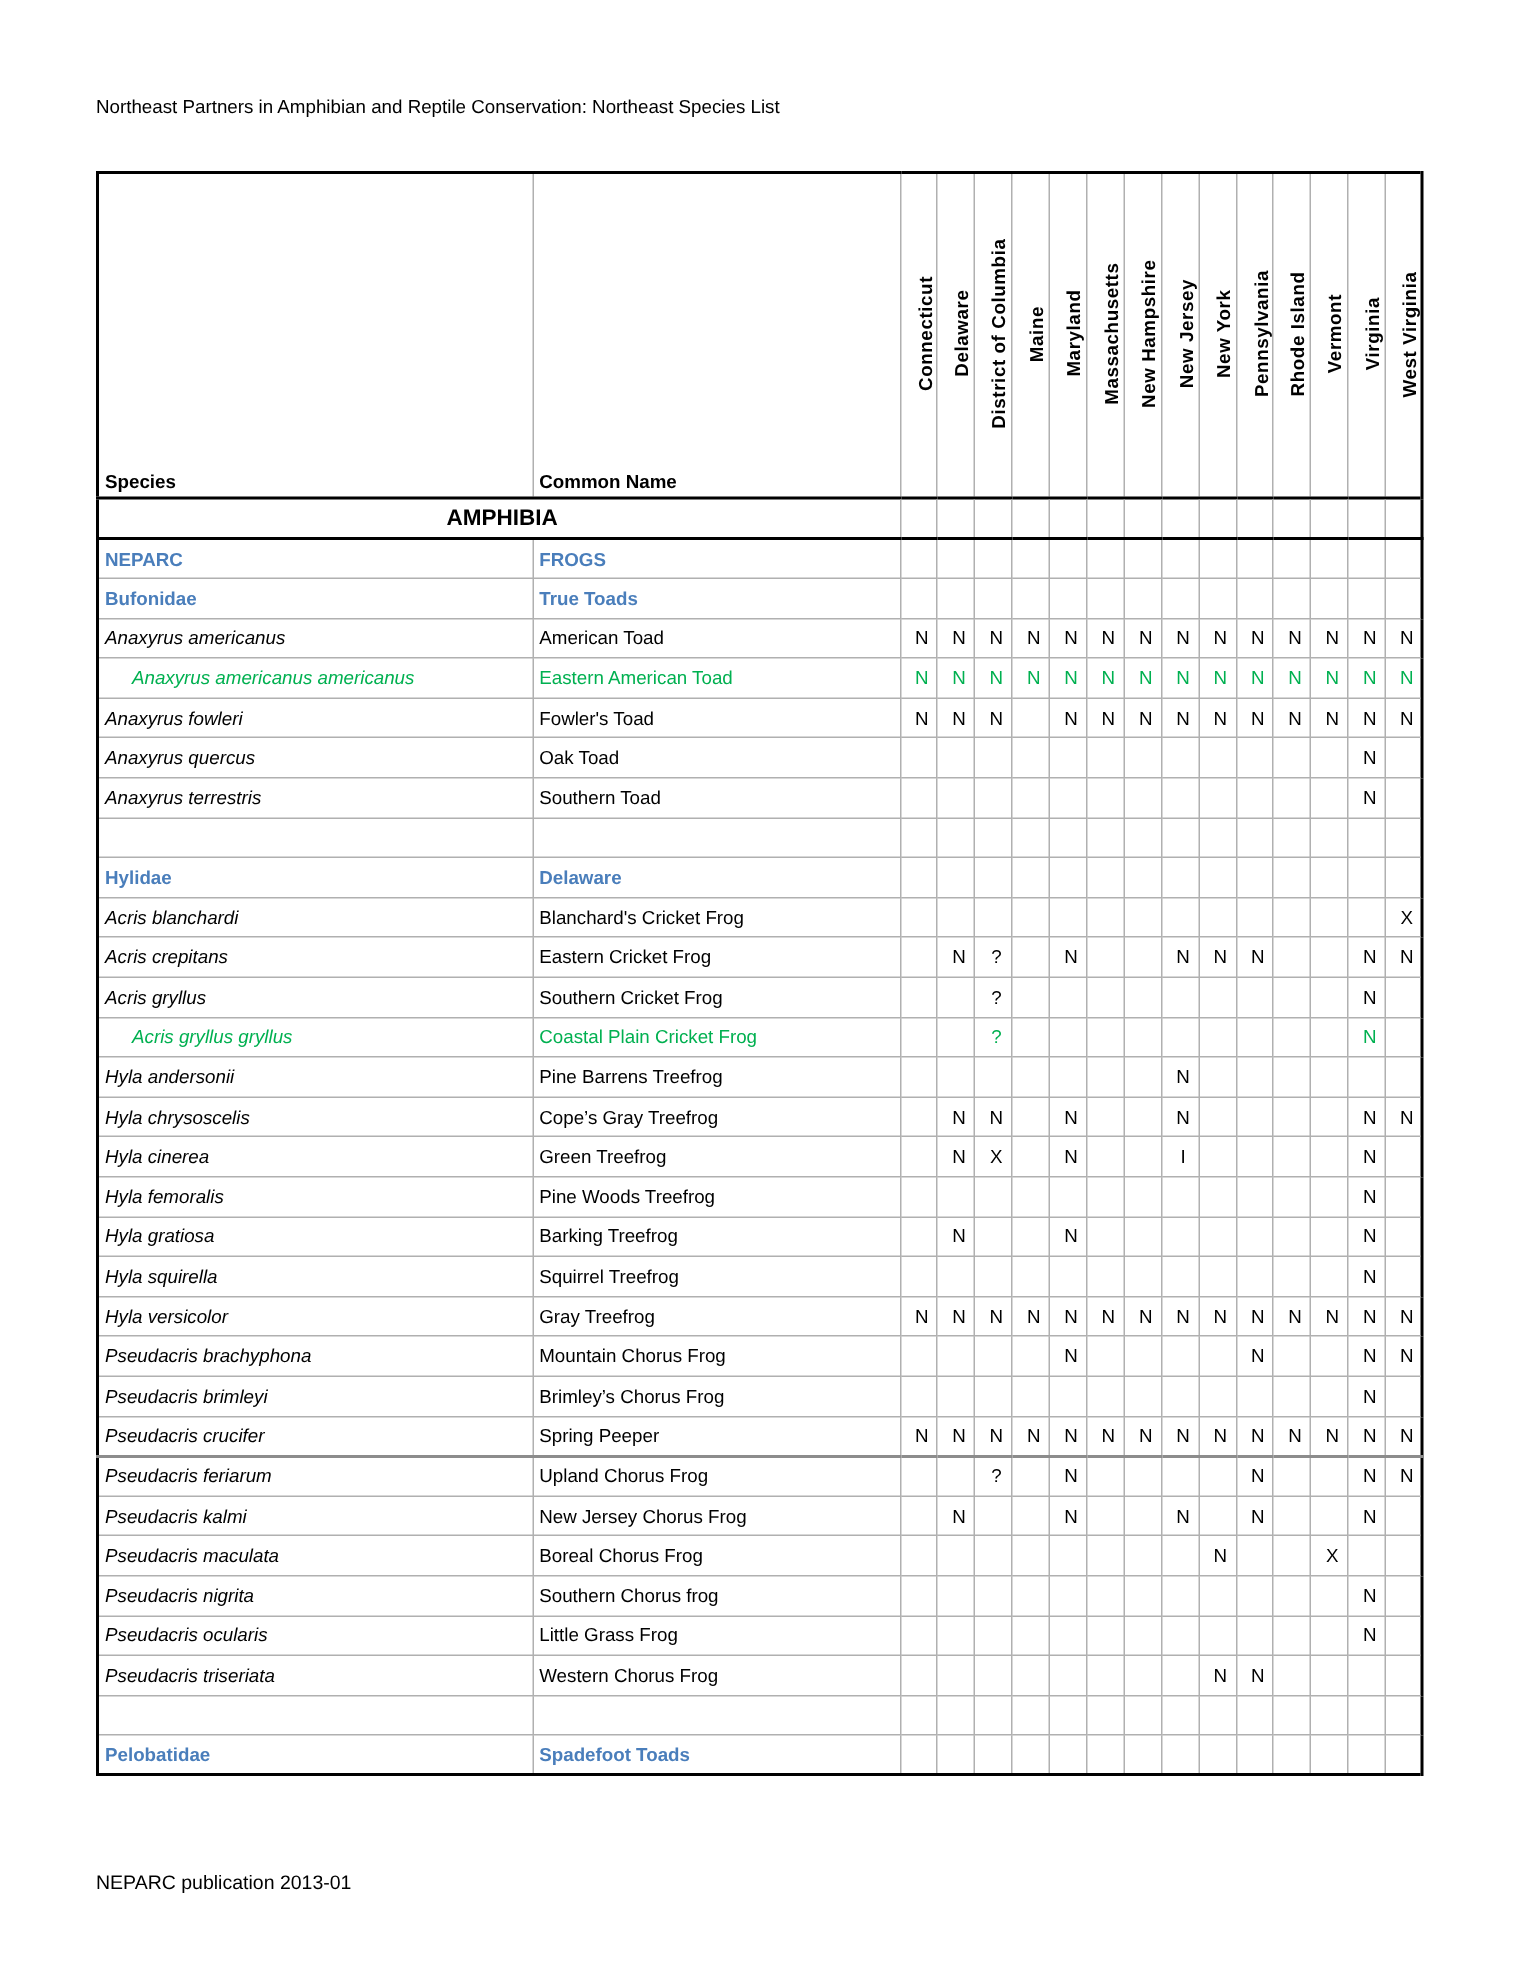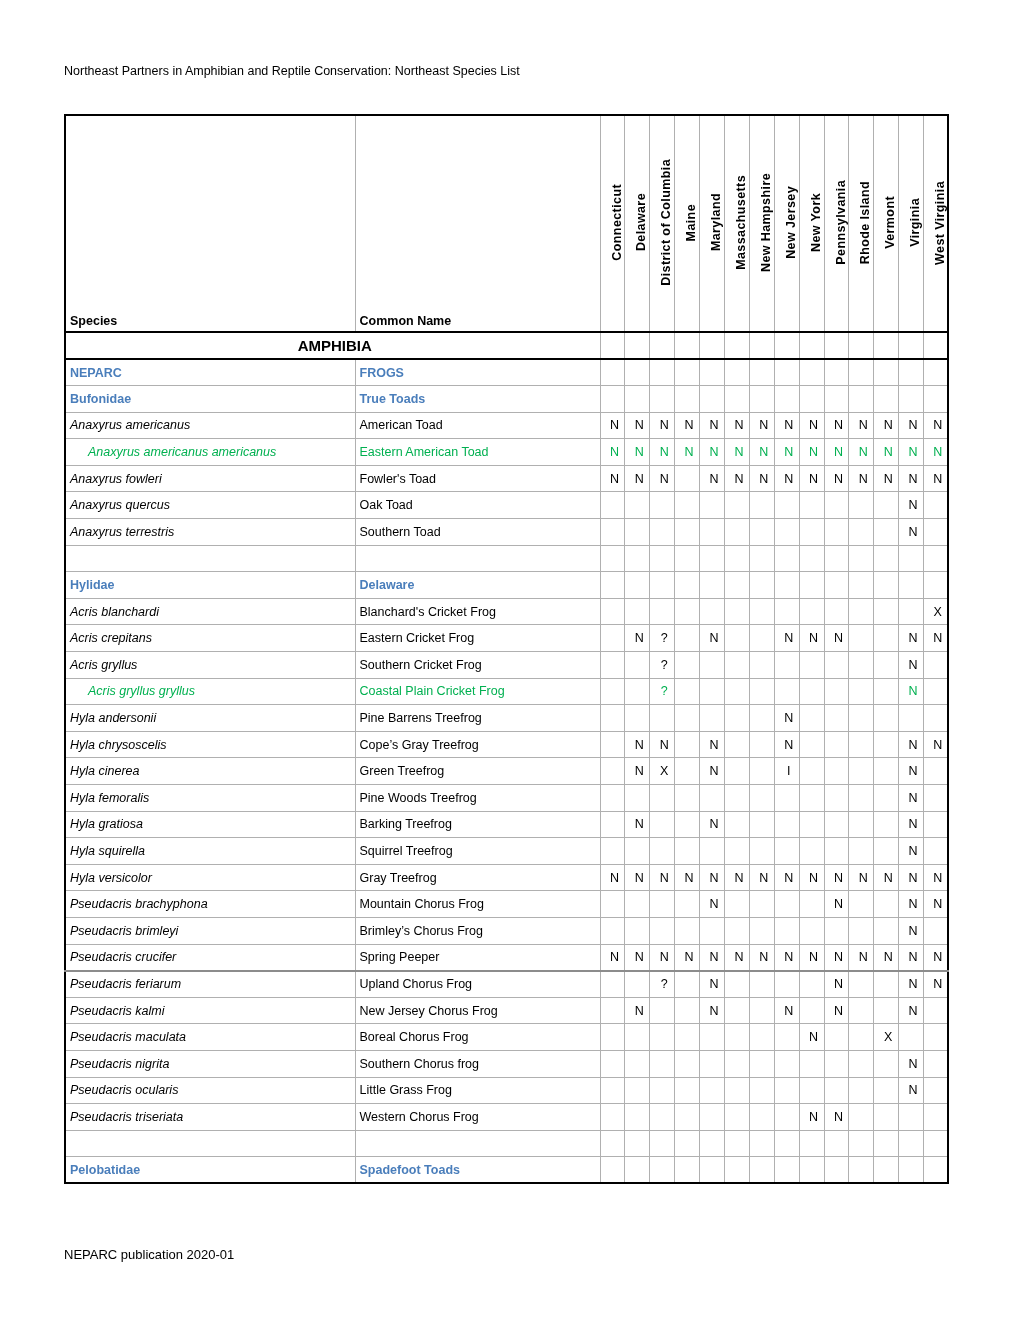--- a/index.html
+++ b/index.html
@@ -714,14 +714,14 @@
             <td class="st"></td>
             <td class="st"></td>
             <td class="st"></td>
             <td class="st"></td>
             <td class="st last"></td>
           </tr>
         </tbody>
     </table>
   </div>
 
-  <div class="doc-footer">NEPARC publication 2020-01</div>
+  <div class="doc-footer">NEPARC publication 2013-01</div>
 </div>
 
 </body></html>

